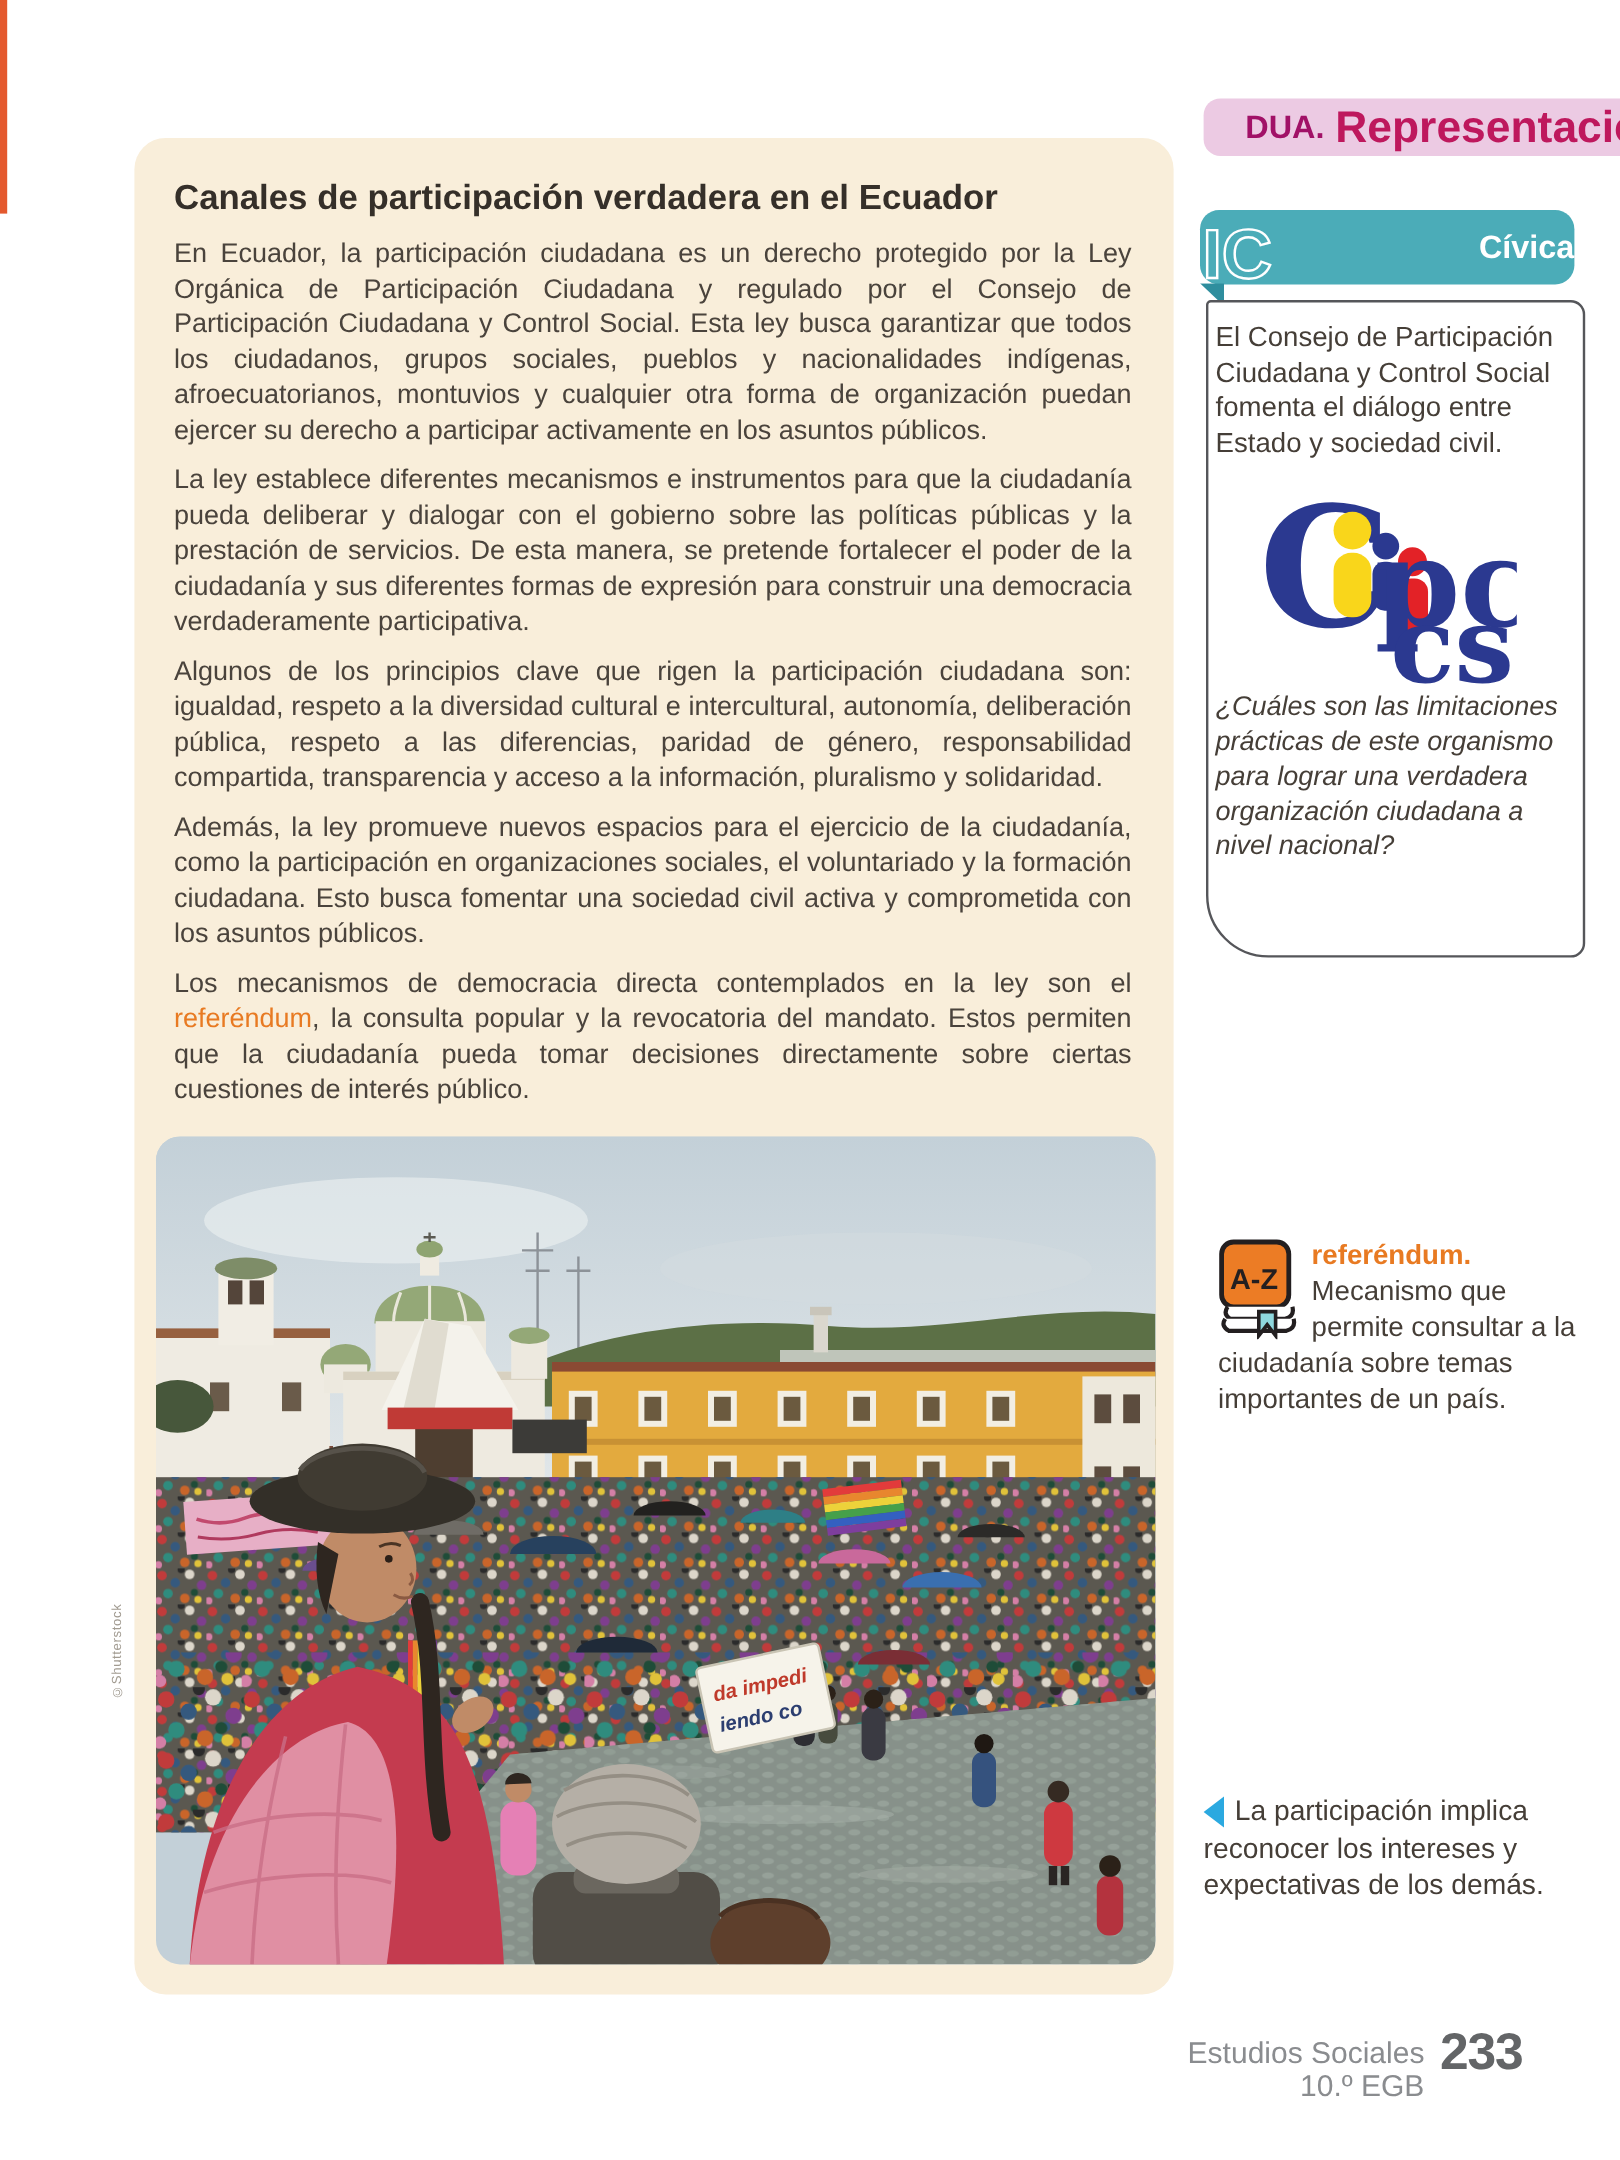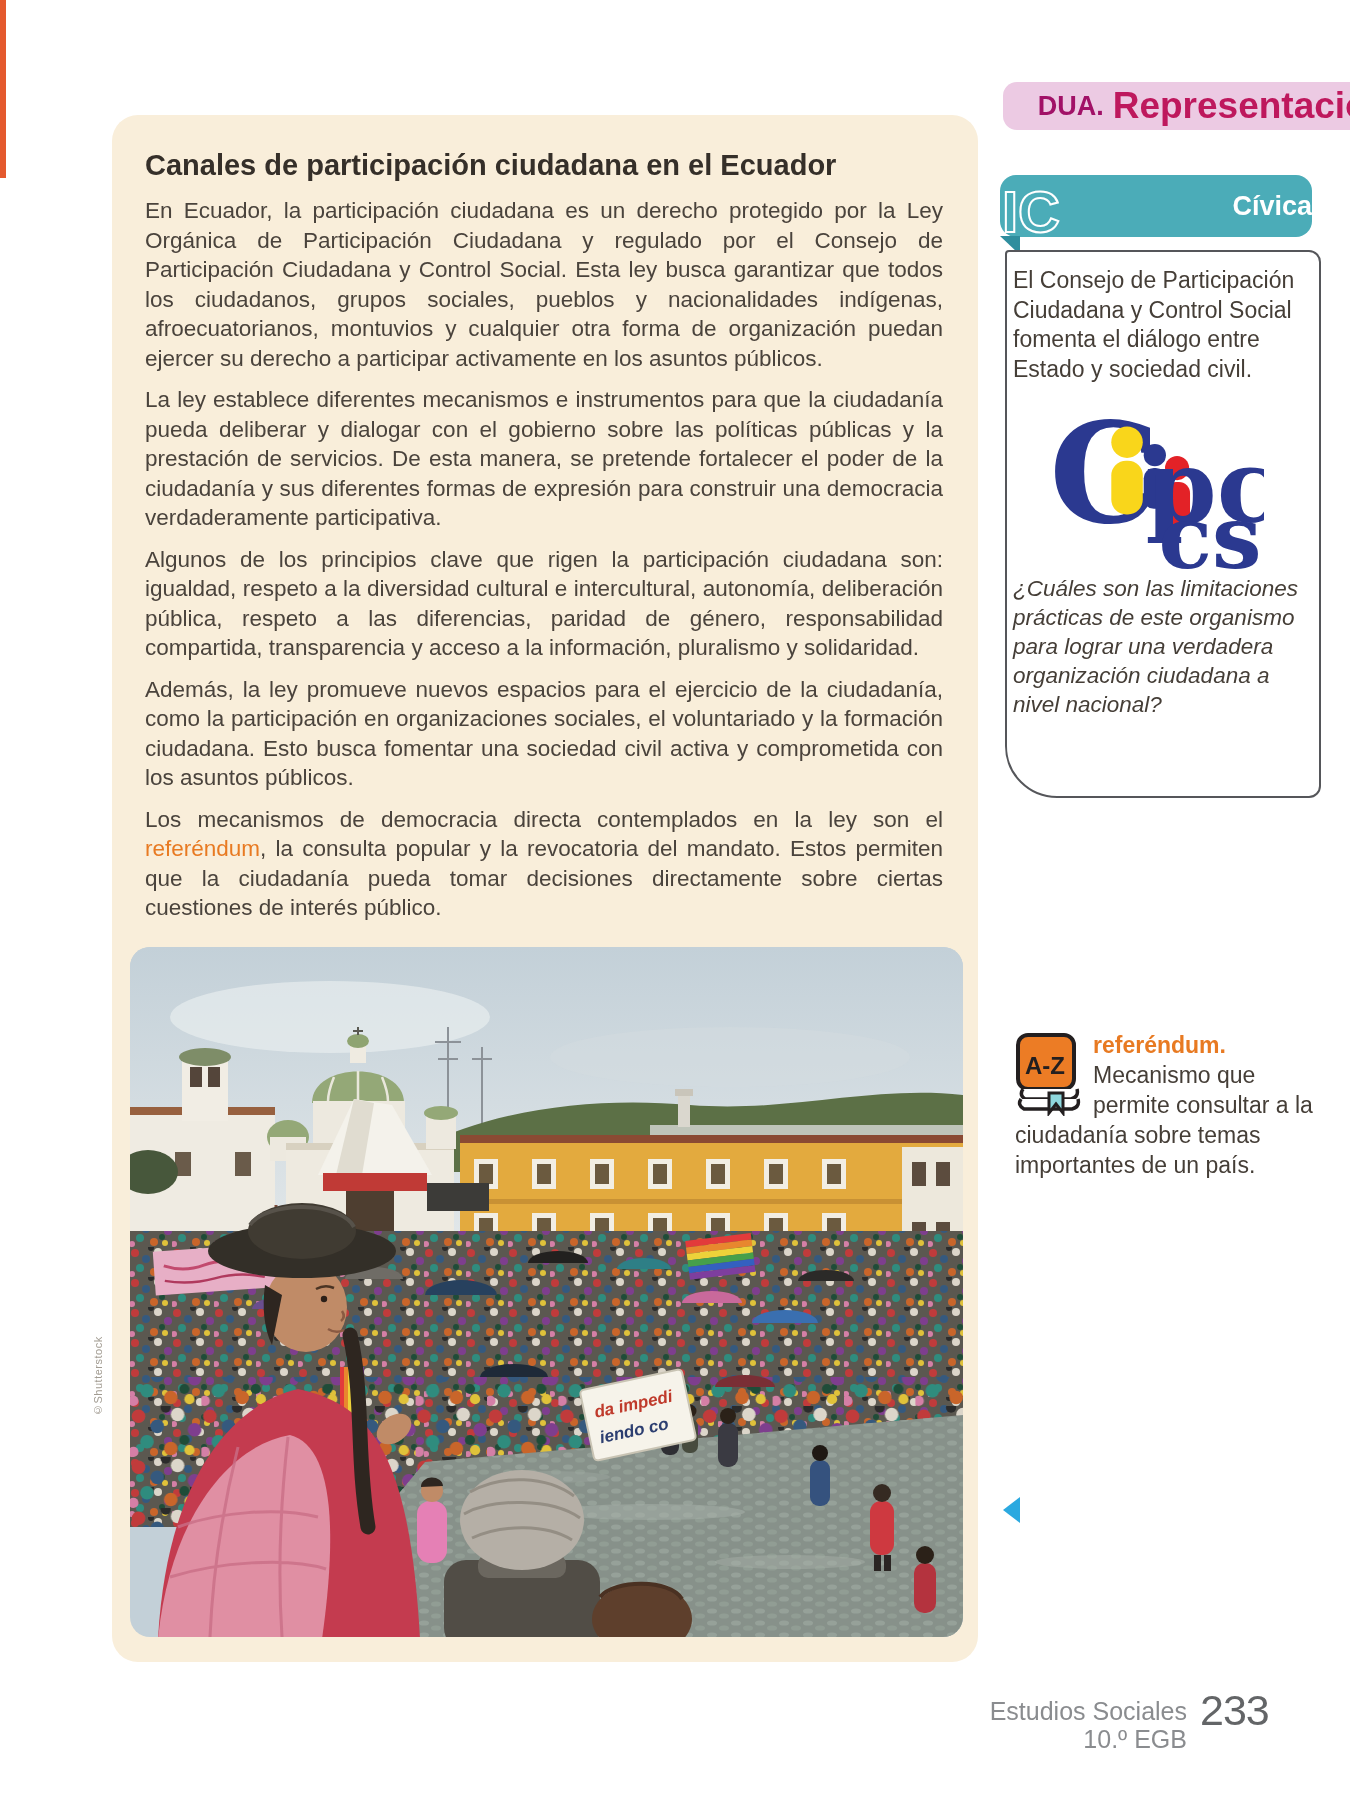--- a/index.html
+++ b/index.html
@@ -52,38 +52,38 @@
   
   .photo-caption{position:absolute;left:1003px;top:1494px;width:330px;font-size:23.5px;
                  line-height:30.5px;color:#453E37;}
   .caption-arrow{float:left;width:0;height:0;border-top:13px solid transparent;
                  border-bottom:13px solid transparent;border-right:17px solid #2BA9E0;
                  margin:3px 9px 0 0;}
 
   
   .footer-series{position:absolute;right:163px;top:1697px;text-align:right;font-size:25px;
                  line-height:28px;color:#8A8C8F;}
-  .footer-page{position:absolute;left:1200px;top:1686px;font-size:43px;font-weight:normal;
+  .footer-page{position:absolute;left:1200px;top:1686px;font-size:43px;font-weight:bold;
                color:#636567;letter-spacing:-1px;}
 </style>
 </head>
 <body>
 
 <div class="page">
 
   <div class="spine-bar"></div>
 
   <div class="dua-pill">
     <span class="dua-prefix">DUA.</span>
     <span class="dua-label">Representación</span>
   </div>
 
   <div class="cream-box"></div>
 
-  <h1 class="article-title">Canales de participación ciudadana en el Ecuador</h1>
+  <h1 class="article-title">Canales de participación verdadera en el Ecuador</h1>
 
   <div class="article-body">
     <p>En Ecuador, la participación ciudadana es un derecho protegido por la Ley Orgánica de Participación Ciudadana y regulado por el Consejo de Participación Ciudadana y Control Social. Esta ley busca garantizar que todos los ciudadanos, grupos sociales, pueblos y nacionalidades indígenas, afroecuatorianos, montuvios y cualquier otra forma de organización puedan ejercer su derecho a participar activamente en los asuntos públicos.</p>
     <p>La ley establece diferentes mecanismos e instrumentos para que la ciudadanía pueda deliberar y dialogar con el gobierno sobre las políticas públicas y la prestación de servicios. De esta manera, se pretende fortalecer el poder de la ciudadanía y sus diferentes formas de expresión para construir una democracia verdaderamente participativa.</p>
     <p>Algunos de los principios clave que rigen la participación ciudadana son: igualdad, respeto a la diversidad cultural e intercultural, autonomía, deliberación pública, respeto a las diferencias, paridad de género, responsabilidad compartida, transparencia y acceso a la información, pluralismo y solidaridad.</p>
     <p>Además, la ley promueve nuevos espacios para el ejercicio de la ciudadanía, como la participación en organizaciones sociales, el voluntariado y la formación ciudadana. Esto busca fomentar una sociedad civil activa y comprometida con los asuntos públicos.</p>
     <p><span>Los mecanismos de democracia directa contemplados en la ley son el </span><span class="term-orange">referéndum</span><span>, la consulta popular y la revocatoria del mandato. Estos permiten que la ciudadanía pueda tomar decisiones directamente sobre ciertas cuestiones de interés público.</span></p>
   </div>
 
   <div class="plaza-photo">
@@ -364,20 +364,21 @@
       <path d="M6,67 q-4,6 3,10 h48 q8,-2 6,-10" fill="#FFFFFF" stroke="#231F20" stroke-width="3.5"></path>
       <polygon points="34,61 34,81 41,72 48,81 48,61" fill="#8FD8DE" stroke="#231F20" stroke-width="3"></polygon>
       <text x="10" y="42" font-size="24" font-weight="bold" fill="#231F20" font-family="Liberation Sans, sans-serif">A-Z</text>
     </svg>
     <span class="glossary-term">referéndum.</span>
     <span>Mecanismo que permite consultar a la ciudadanía sobre temas importantes de un país.</span>
   </div>
 
   <div class="photo-caption">
     <span class="caption-arrow"></span>
+    <span>La participación implica reconocer los intereses y expectativas de los demás.</span>
   </div>
 
   <div class="footer-series">
     <div>Estudios Sociales</div>
     <div>10.º EGB</div>
   </div>
   <div class="footer-page">233</div>
 
 </div>
 

